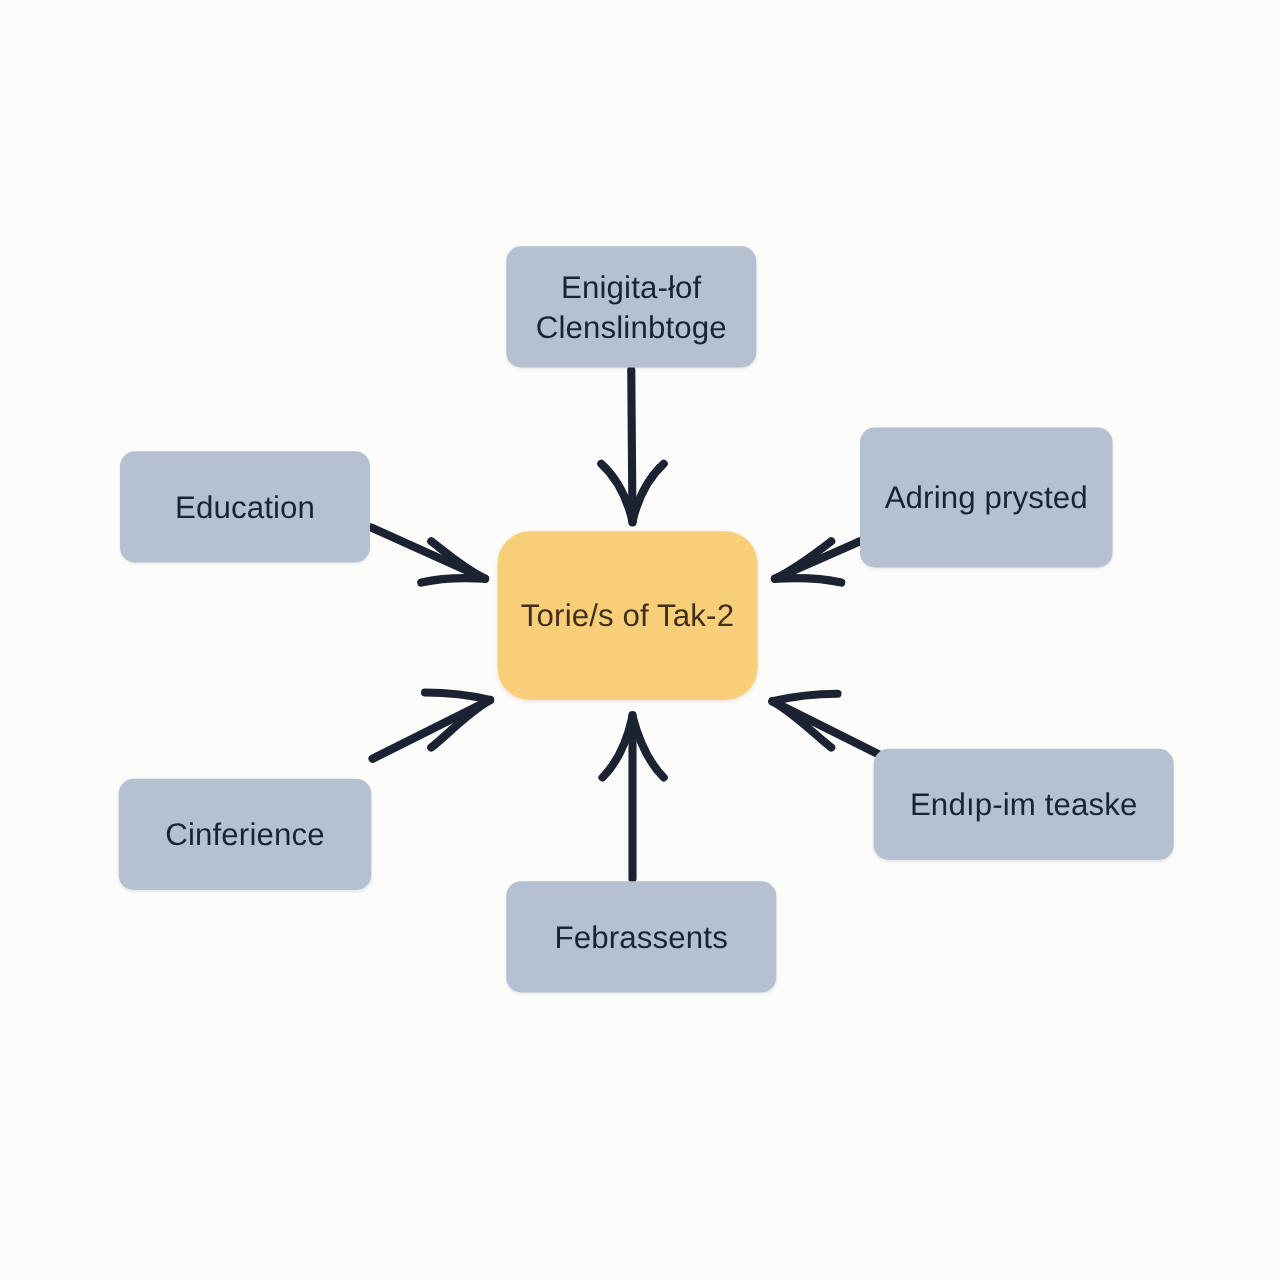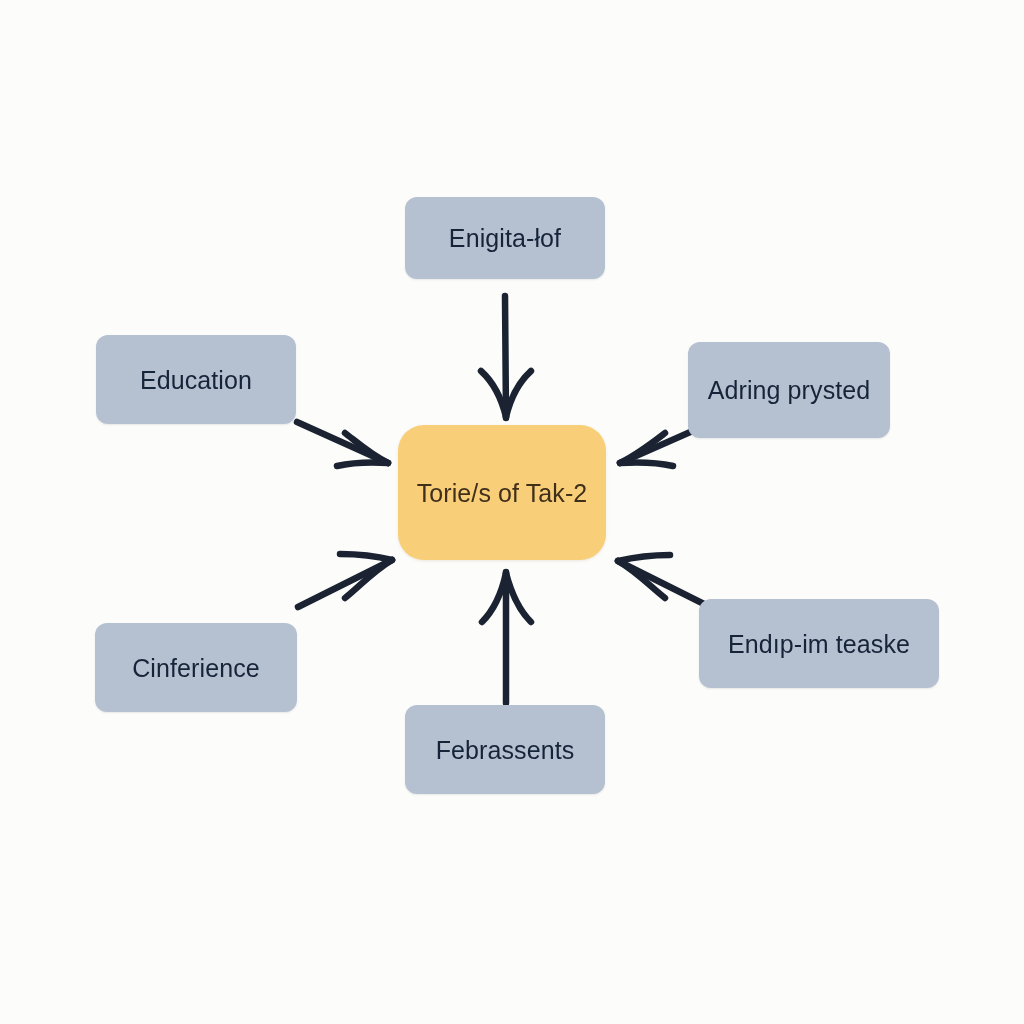--- a/index.html
+++ b/index.html
@@ -41,27 +41,27 @@
   }
   .node-center {
     background: #f8cf78;
     color: #3f2f1b;
     border-radius: 26px;
     font-size: 25px;
     box-shadow: 0 1px 3px rgba(120, 90, 30, 0.13);
     z-index: 4;
   }
   
-  #node-top      { left: 405px; top: 197px;  width: 200px; height: 82px; }
-  #node-left     { left: 96px;  top: 335px;  width: 200px; height: 89px; }
-  #node-right    { left: 688px; top: 342px;  width: 202px; height: 96px; }
+  #node-top      { left: 405px; top: 197px;  width: 200px; height: 97px; }
+  #node-left     { left: 96px;  top: 361px;  width: 200px; height: 89px; }
+  #node-right    { left: 688px; top: 342px;  width: 202px; height: 112px; }
   #node-center   { left: 398px; top: 425px;  width: 208px; height: 135px; }
   #node-bottomleft  { left: 95px;  top: 623px; width: 202px; height: 89px; }
   #node-bottomright { left: 699px; top: 599px; width: 240px; height: 89px; }
-  #node-bottom   { left: 405px; top: 705px;  width: 200px; height: 89px; }
+  #node-bottom   { left: 405px; top: 705px;  width: 216px; height: 89px; }
   .edge-path {
     fill: none;
     stroke: #1b2333;
     stroke-width: 6.5;
     stroke-linecap: round;
     stroke-linejoin: round;
   }
   .arrow-head {
     fill: none;
     stroke: #1b2333;
@@ -108,20 +108,21 @@
   <g>
     <path class="edge-path" d="M 506 703 L 506 572"></path>
     <path class="arrow-head" d="M 482 622 C 492 612 501 596 506 573"></path>
     <path class="arrow-head" d="M 531 622 C 521 612 512 596 506 573"></path>
   </g>
 </svg>
 
 <div class="node" id="node-top">
   <span>
     <span>Enigita-łof</span><br>
+    <span>Clenslinbtoge</span>
   </span>
 </div>
 
 <div class="node" id="node-left">
   <span>Education</span>
 </div>
 
 <div class="node" id="node-right">
   <span>Adring prysted</span>
 </div>

